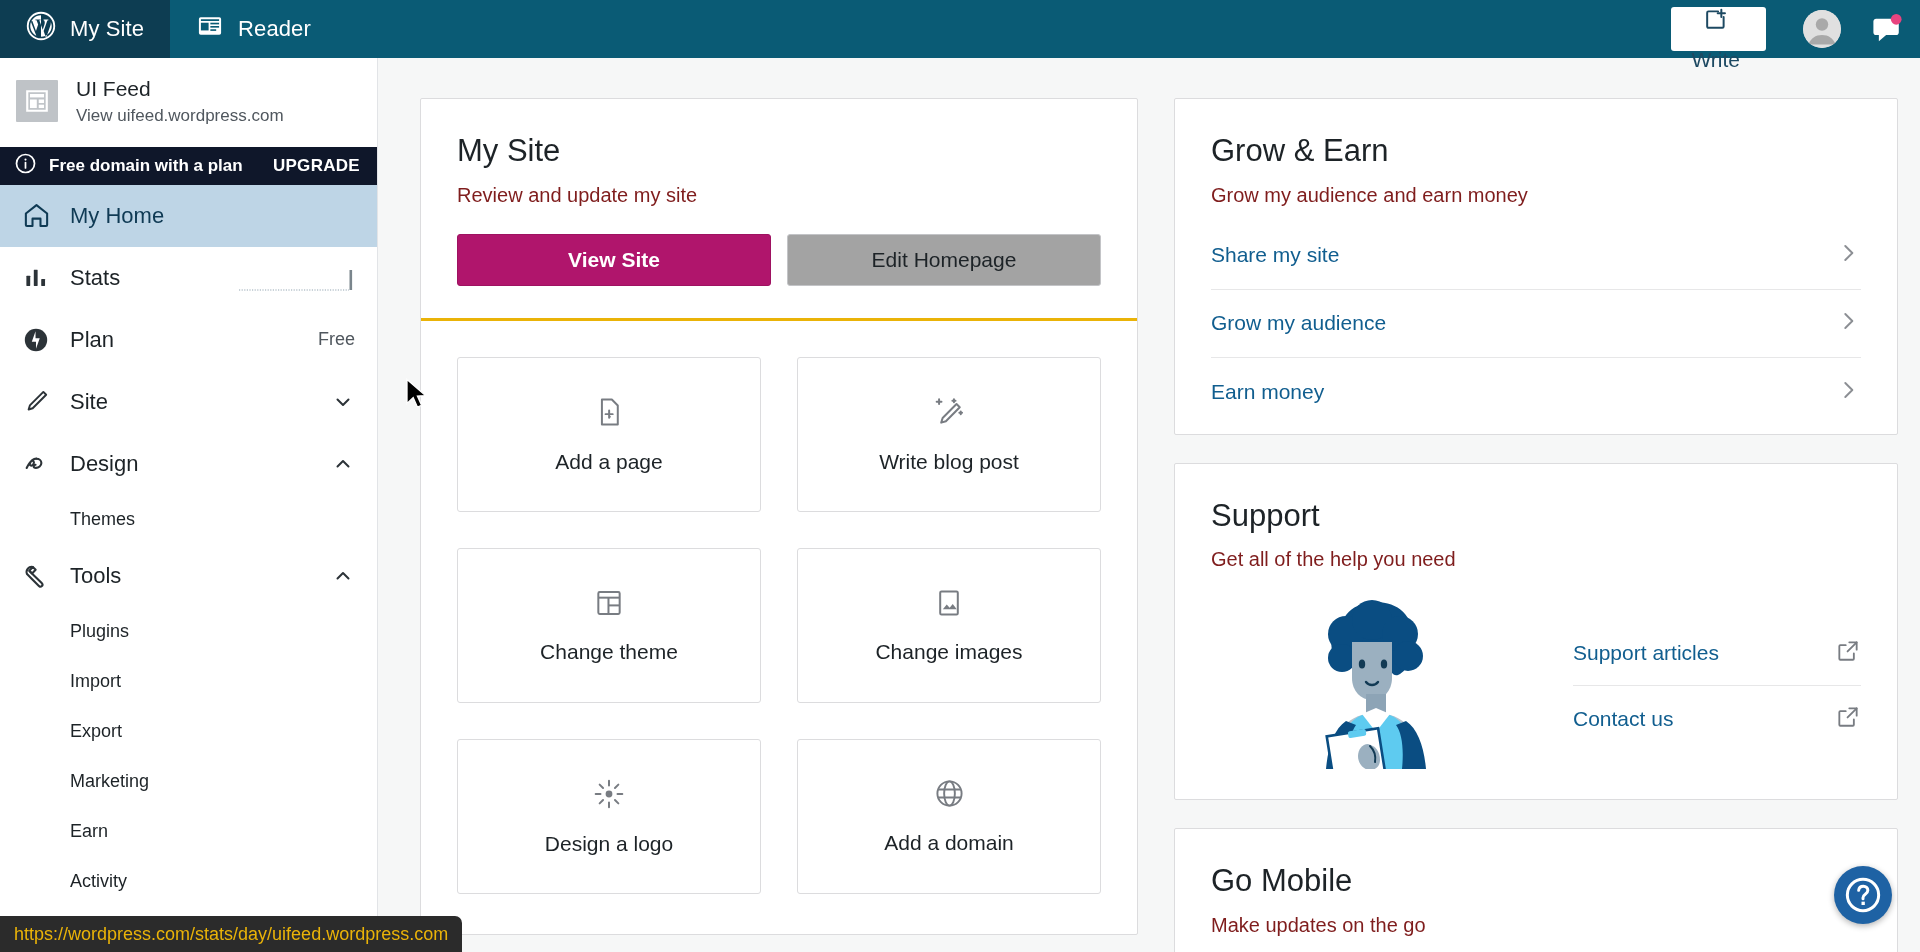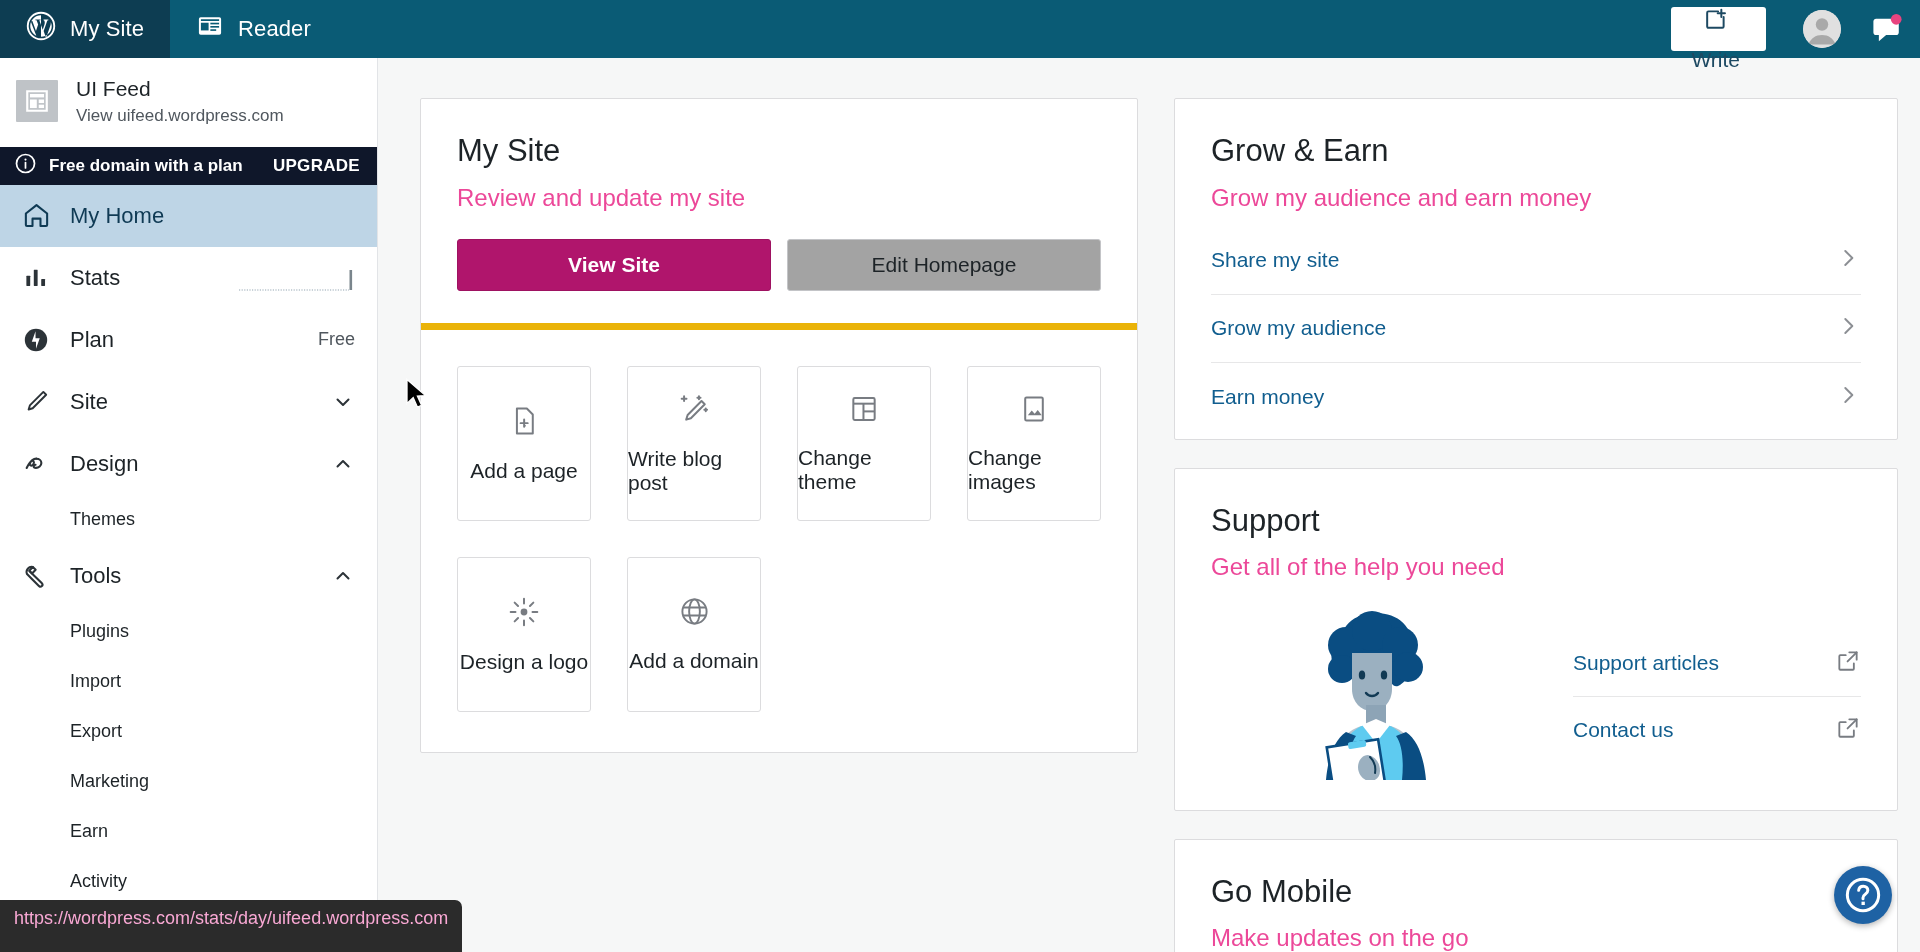--- a/index.html
+++ b/index.html
@@ -155,44 +155,44 @@
     background: #ffffff;
     border: 1px solid #dcdcde;
     border-radius: 2px;
     margin-bottom: 28px;
   }
   .card-head { padding: 34px 36px 0 36px; }
   .card-title {
     font-size: 31px; color: #1d2327; line-height: 1.15; font-weight: normal;
   }
   .card-sub {
-    font-size: 24px; color: #ec4899; margin-top: 13px; line-height: 1.3;
+    font-size: 20px; color: #7f1d1d; margin-top: 13px; line-height: 1.3;
   }
 
   .cta-row {
     display: flex; gap: 16px;
     padding: 26px 36px 32px 36px;
-    border-bottom: 7px solid #eab308;
+    border-bottom: 3px solid #eab308;
   }
   .btn {
     height: 52px;
     border-radius: 3px;
     font-size: 21px;
     font-family: "Liberation Sans", sans-serif;
     cursor: pointer;
     display: flex; align-items: center; justify-content: center;
     flex: 1 1 0;
     font-weight: bold;
   }
   .btn-primary { background: #b0156c; color: #ffffff; border: 1px solid #9e1261; }
   .btn-secondary { background: #a3a3a3; color: #1d2327; border: 1px solid #c3c4c7; font-weight: normal; }
 
   .tile-grid {
     display: grid;
-    grid-template-columns: 1fr 1fr 1fr 1fr;
+    grid-template-columns: 1fr 1fr;
     gap: 36px 36px;
     padding: 36px 36px 40px 36px;
   }
   .tile {
     border: 1px solid #dcdcde;
     border-radius: 3px;
     height: 155px;
     display: flex; flex-direction: column;
     align-items: center; justify-content: center;
     gap: 17px;
@@ -234,23 +234,23 @@
     display: flex; align-items: center; justify-content: center;
     cursor: pointer;
     box-shadow: 0 2px 6px rgba(0,0,0,.3);
     z-index: 50;
   }
 
   
   .statusbar {
     position: absolute; left: 0; bottom: 0;
     background: #2b2b2b;
-    color: #f9a8d4;
+    color: #eab308;
     font-size: 18px;
-    padding: 8px 14px 23px 14px;
+    padding: 8px 14px 7px 14px;
     border-top-right-radius: 7px;
     z-index: 60;
     white-space: nowrap;
     font-family: "Liberation Sans", sans-serif;
   }
 
   
   .cursor { position: absolute; left: 405px; top: 378px; z-index: 70; pointer-events: none; }
 </style>
 </head>

